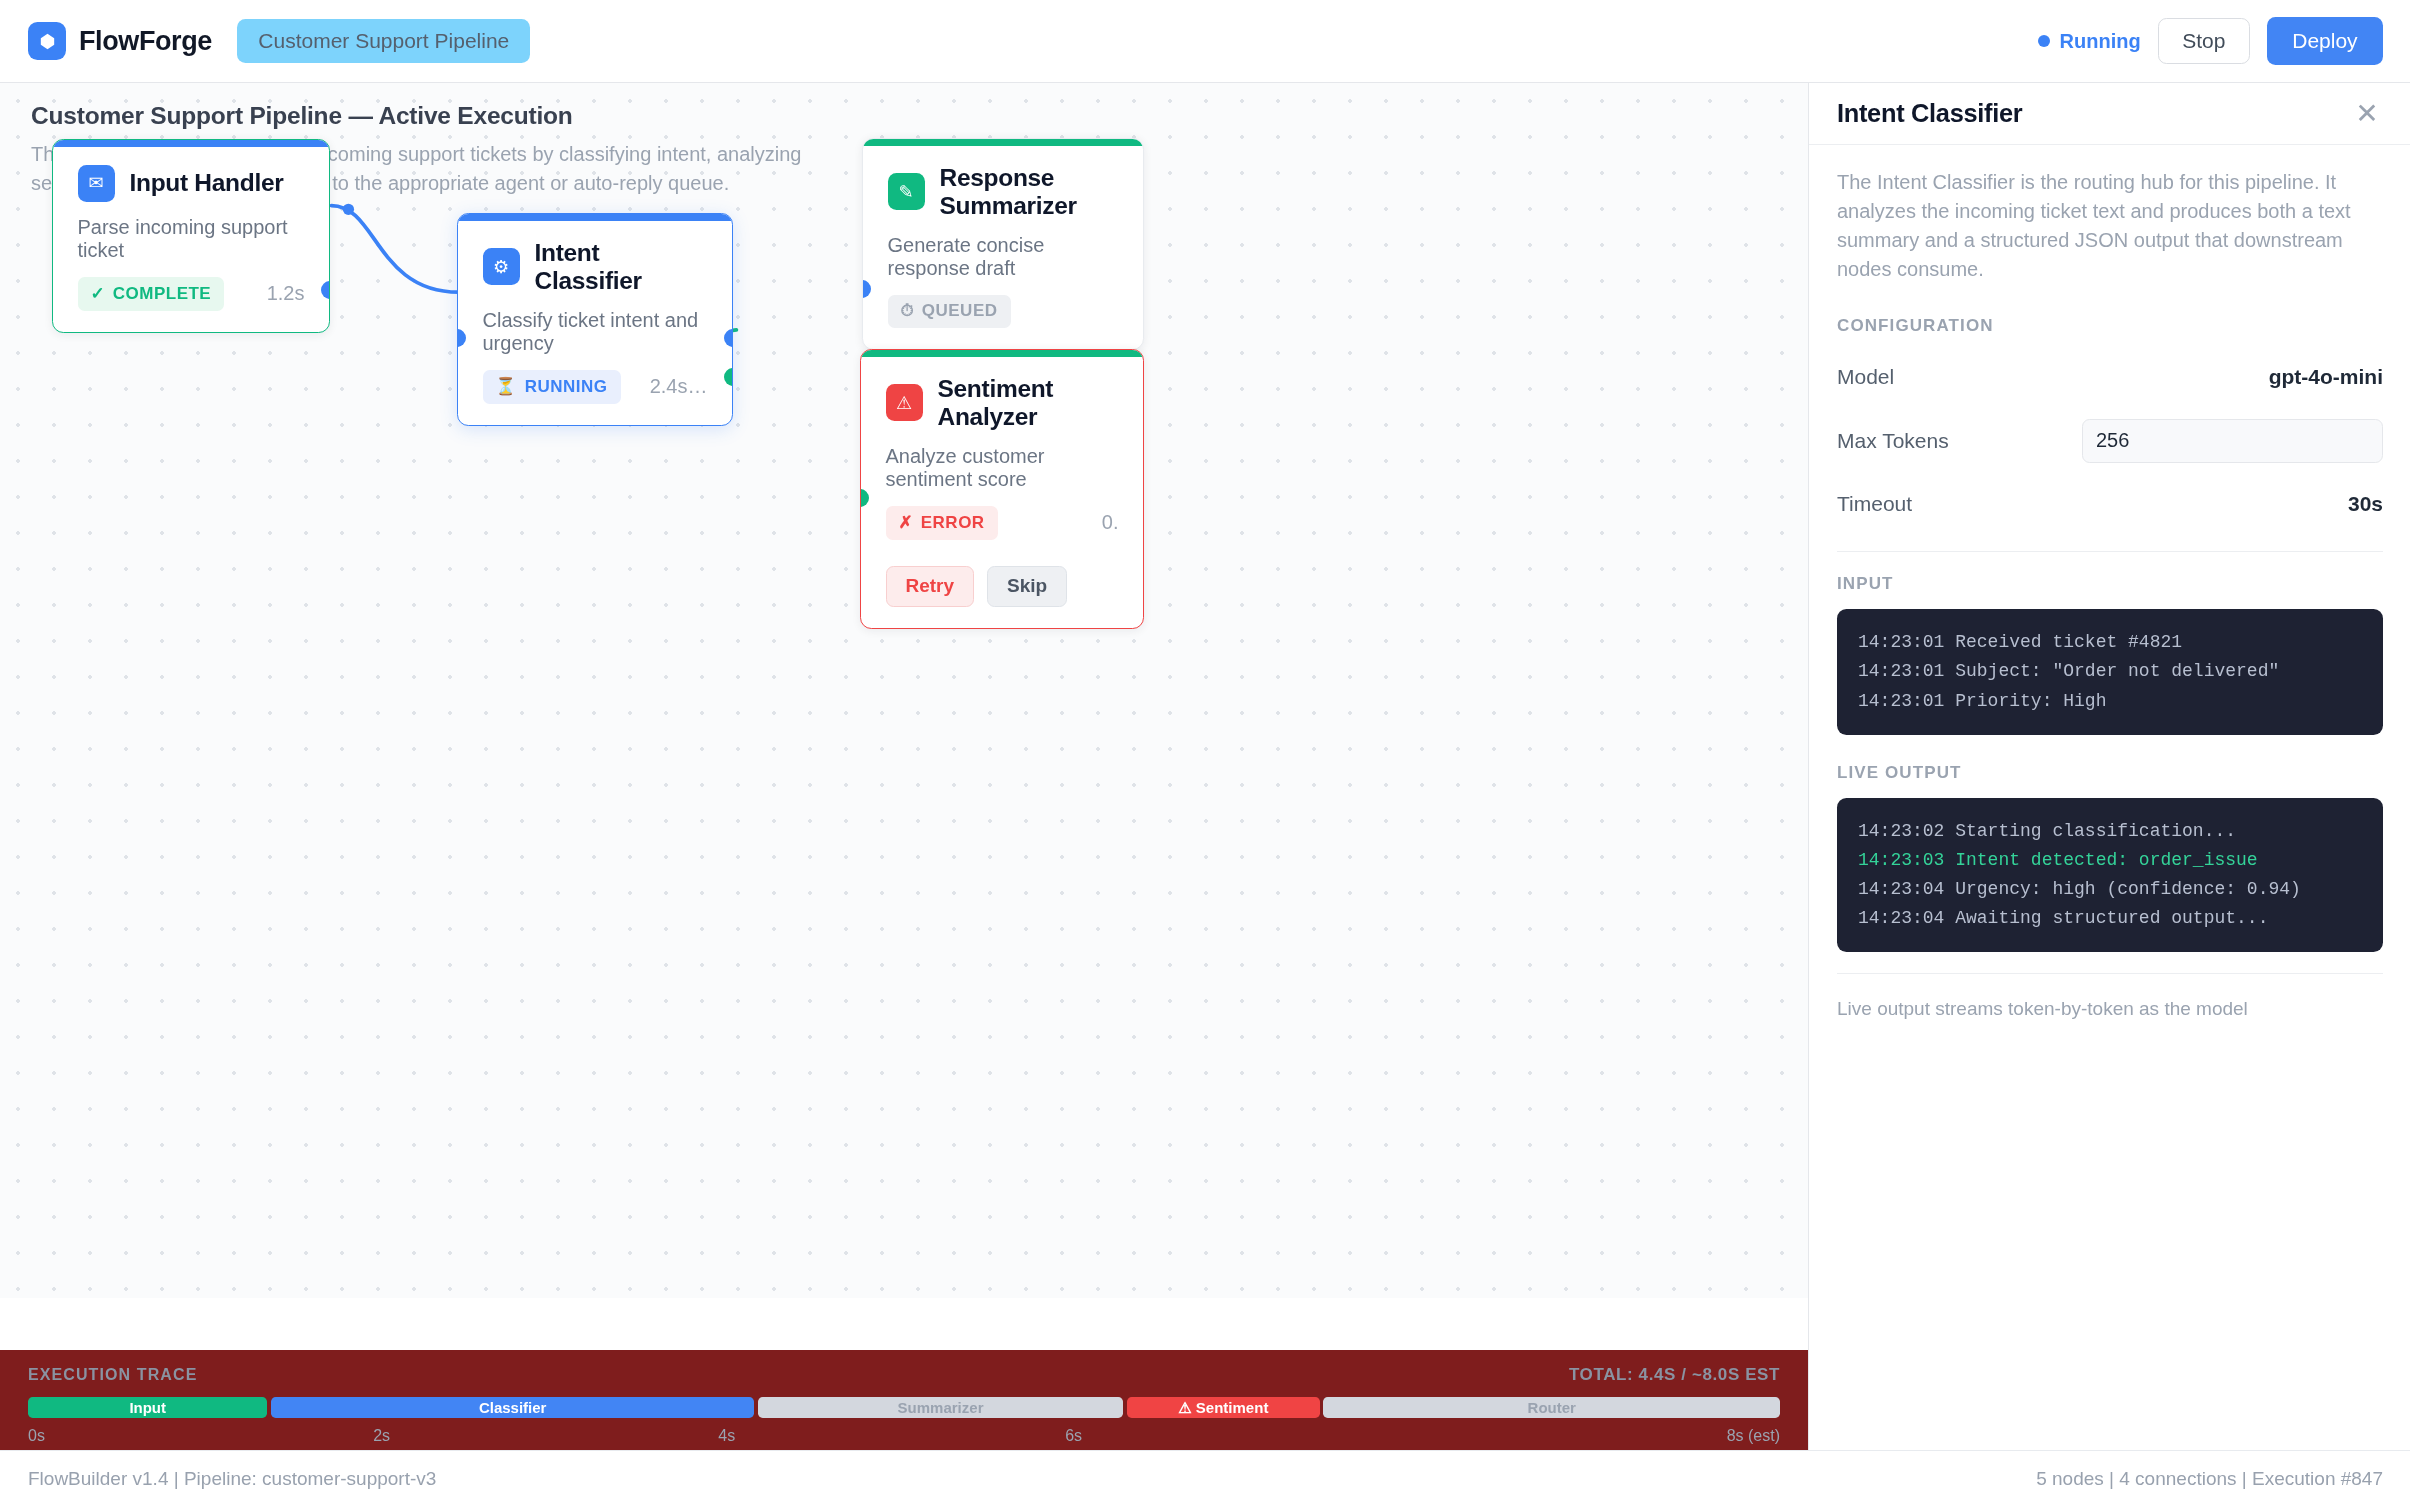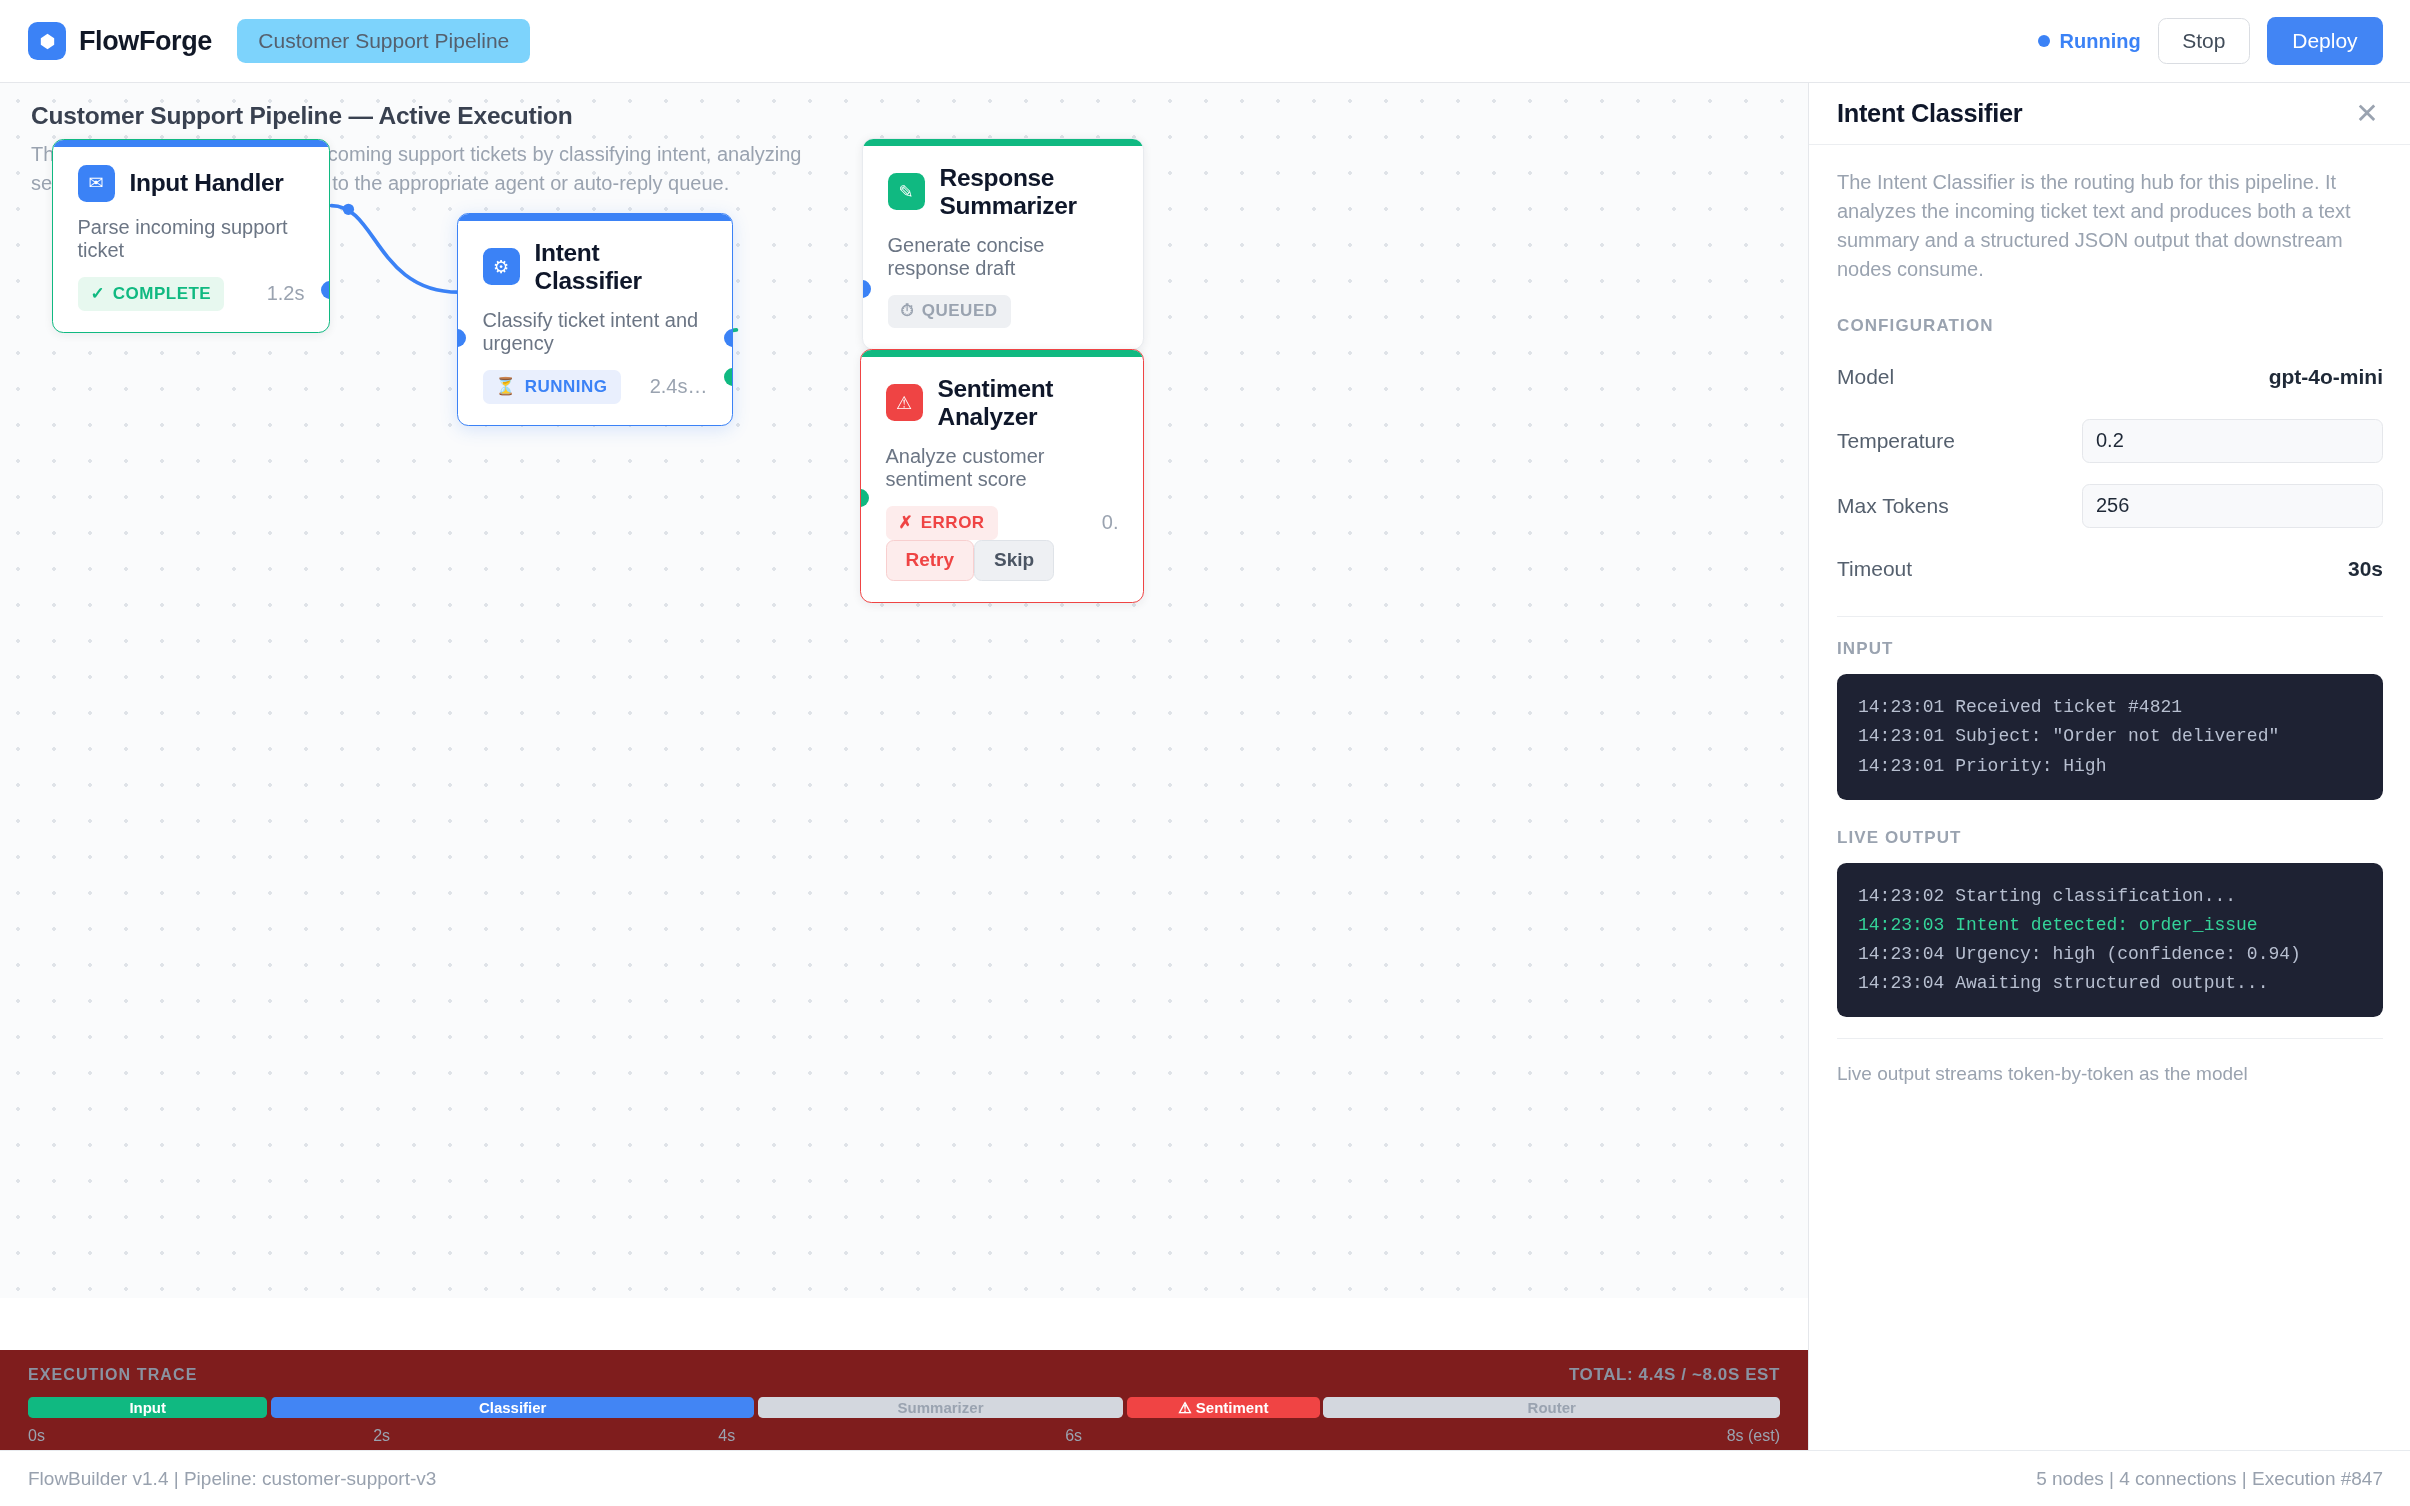--- a/index.html
+++ b/index.html
@@ -79,21 +79,21 @@
   .badge {
     display: inline-flex; align-items: center; gap: 7.5px;
     padding: 6.6px 13px; border-radius: 6.6px;
     font-size: 17px; font-weight: bold; letter-spacing: 0.5px;
   }
   .badge.complete { background: #e7f8ef; color: #10b981; }
   .badge.running  { background: #e9effd; color: #3b82f6; }
   .badge.queued   { background: #eef0f3; color: #9aa3b0; }
   .badge.error    { background: #fdecec; color: #ef4444; }
   .dur { margin-left: auto; font-size: 20px; color: #9aa3b0; }
-  .node-actions { margin-top: 0; display: flex; }
+  .node-actions { margin-top: 26px; display: flex; gap: 13px; }
   .mini-btn {
     border-radius: 7.5px; padding: 8.5px 19px; font-size: 19px;
     font-family: "Liberation Sans", sans-serif; cursor: pointer;
   }
   .mini-btn.retry { background: #fdecec; border: 0.9px solid #f8cfcf; color: #ef4444; font-weight: bold; }
   .mini-btn.skip  { background: #eef0f3; border: 0.9px solid #dfe3e8; color: #4b5563; font-weight: bold; }
 
   .handle { position: absolute; width: 18px; height: 18px; border-radius: 50%; }
   .handle.blue  { background: #3b82f6; }
   .handle.green { background: #10b981; }
@@ -338,24 +338,20 @@
     <div class="panel-body">
       <div class="panel-desc">The Intent Classifier is the routing hub for this pipeline. It analyzes the incoming ticket text and produces both a text summary and a structured JSON output that downstream nodes consume.</div>
 
       <div class="sec-label">CONFIGURATION</div>
 
       <div class="cfg-row">
         <span class="cfg-key">Model</span>
         <span class="cfg-val">gpt-4o-mini</span>
       </div>
 
-      <div class="cfg-row">
-        <span class="cfg-key">Temperature</span>
-        <input class="cfg-input" type="text" value="0.2" style="">
-      </div>
 
       <div class="cfg-row">
         <span class="cfg-key">Max Tokens</span>
         <input class="cfg-input" type="text" value="256" style="">
       </div>
 
       <div class="cfg-row">
         <span class="cfg-key">Timeout</span>
         <span class="cfg-val">30s</span>
       </div>

